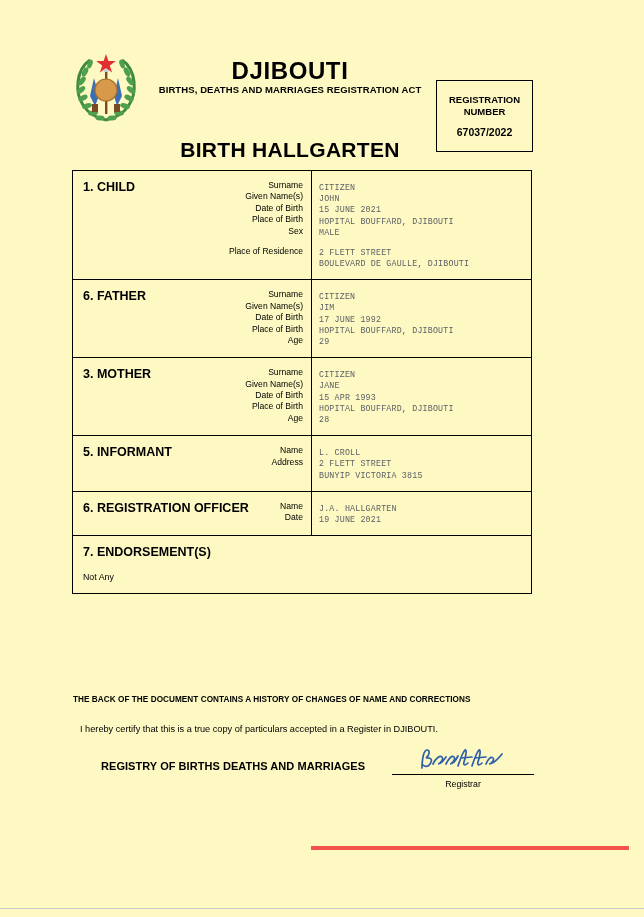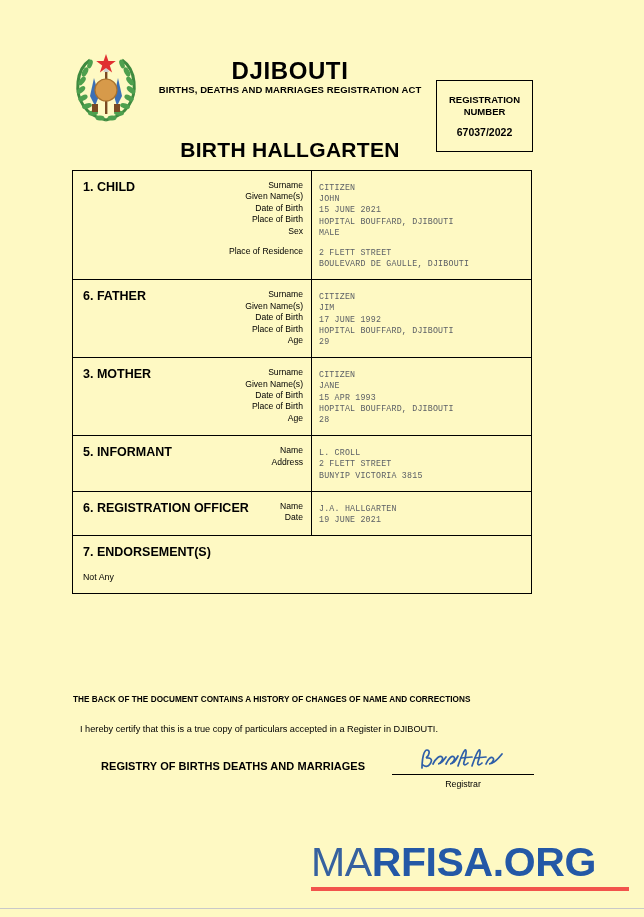--- a/index.html
+++ b/index.html
@@ -452,19 +452,18 @@
             <path d="M70 20 C72 15 75 12 77 14 C79 16 75 20 73 20 C77 20 82 15 86 10"></path>
           </g>
         </svg>
       </div>
       <div class="sign-rule"></div>
       <div class="sign-caption">Registrar</div>
     </div>
   </div>
 
   <div class="watermark">
-    <div class="wm-text"><span class="wm-light">MA</span><span class="wm-bold">RFISA.ORG</span></div>
     <div class="wm-rule"></div>
   </div>
 
   <div class="bottom-divider"></div>
 
 </div>
 
 </body></html>

